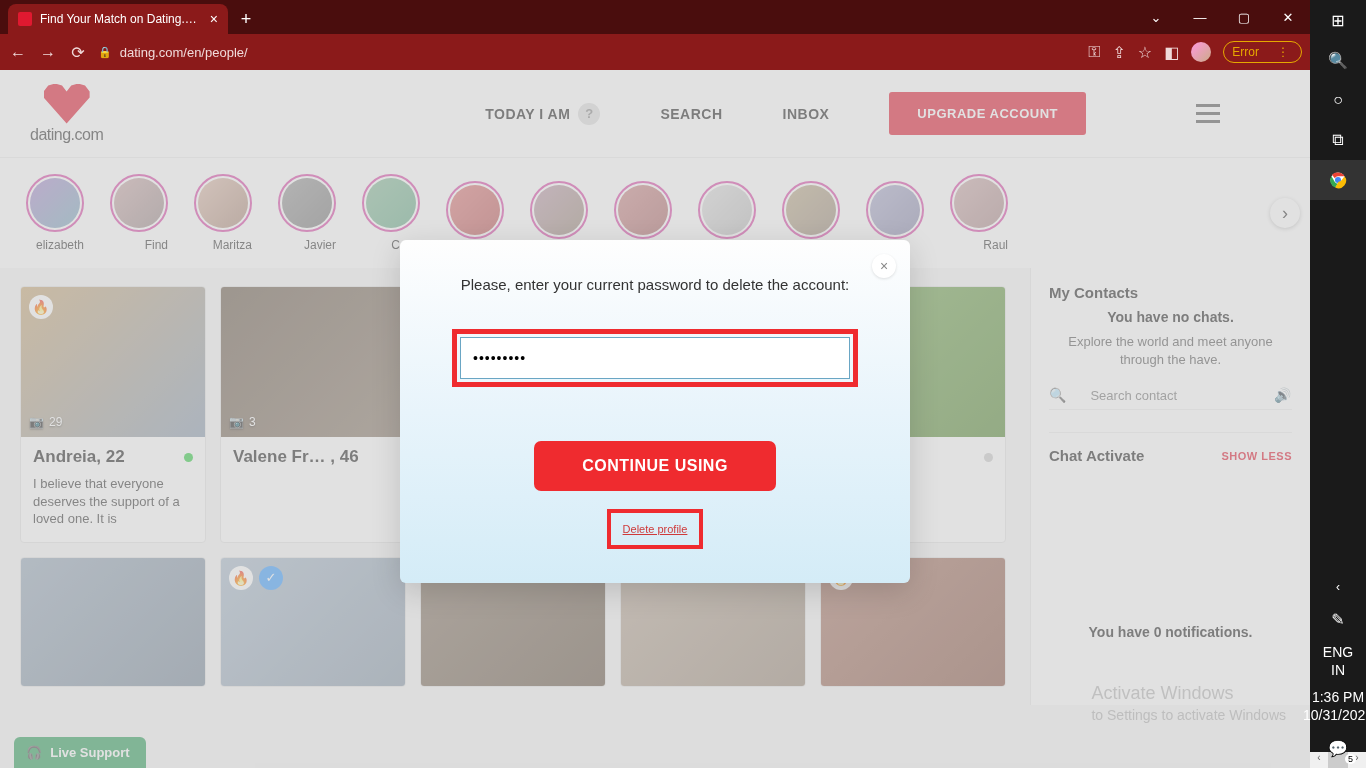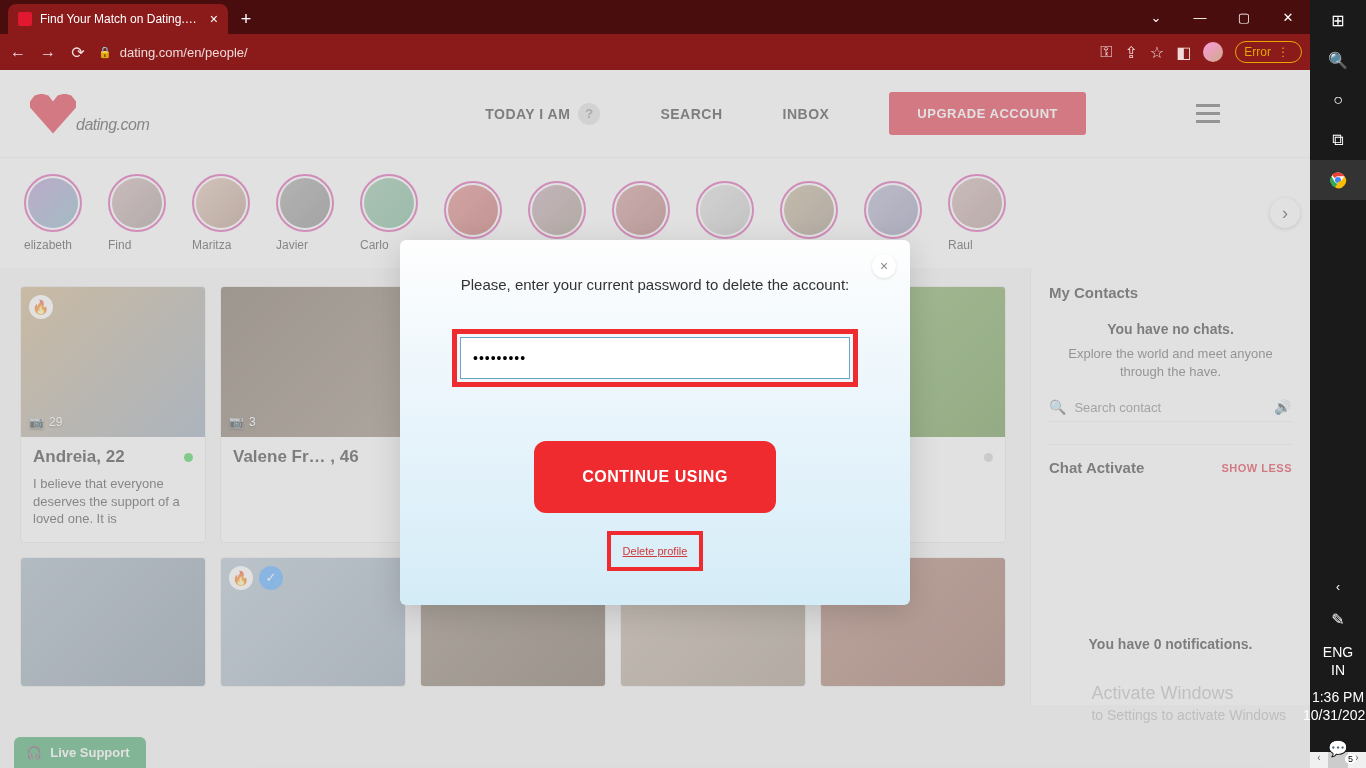--- a/index.html
+++ b/index.html
@@ -25,42 +25,42 @@
 .newtab { color: #fff; font-size: 18px; width: 28px; text-align: center; margin-left: 4px; margin-bottom: 4px;}
 .winctrl { margin-left: auto; display: flex; color: #fff; }
 .winctrl div { width: 44px; height: 34px; display: flex; align-items: center; justify-content: center; font-size: 13px; }
 
 
 .urlbar { height: 36px; background: #8b1a1a; display: flex; align-items: center; padding: 0 8px; gap: 10px; color: #f0dada; }
 .urlbar .navbtn { width: 20px; text-align: center; font-size: 16px; }
 .urlbar .addr { flex: 1; display: flex; align-items: center; gap: 8px; font-size: 13px; color: #f0dada; }
 .urlbar .lock { font-size: 11px; }
 .urlbar .right { display: flex; align-items: center; gap: 12px; }
-.urlbar .errbadge { border: 1px solid #e6a800; color: #e6a800; border-radius: 14px; padding: 3px 12px 3px 8px; font-size: 12px; display: flex; align-items: center; gap: 6px; }
+.urlbar .errbadge { border: 1px solid #e6a800; color: #e6a800; border-radius: 14px; padding: 3px 12px 3px 8px; font-size: 12px; display: flex; align-items: center; gap: 18px; }
 .urlbar .avatar { width: 20px; height: 20px; border-radius: 50%; background: linear-gradient(135deg,#f9d,#ca8); }
 
 
 .page { position: relative; height: 698px; background: #f5f5f5; }
 
 
 .sitehdr { height: 88px; background: #fff; border-bottom: 1px solid #eee; display: flex; align-items: center; padding: 0 30px; }
-.logo { display:flex; flex-direction:row; align-items:flex-end;font-style:italic; }
+.logo { display:flex; flex-direction:column; align-items:center; }
 .logo .heart { width: 46px; height: 40px; background: #e01930; clip-path: polygon(50% 100%, 0 35%, 0 20%, 10% 5%, 25% 0, 40% 5%, 50% 20%, 60% 5%, 75% 0, 90% 5%, 100% 20%, 100% 35%); }
 .logo .brand { font-size: 16px; color: #333; margin-top: 2px; font-weight: 500; letter-spacing: -0.5px;}
 .navlinks { margin-left: auto; display: flex; align-items: center; gap: 60px; margin-right: 60px;}
 .navlinks .link { font-weight: 700; font-size: 14px; color: #222; letter-spacing: 0.5px;}
 .navlinks .today { display: flex; align-items: center; gap: 8px; }
 .navlinks .qmark { width: 22px; height: 22px; border-radius: 50%; background: #ddd; color: #888; display:flex;align-items:center;justify-content:center; font-size:13px; font-weight:700;}
 .upgrade { background: #e01930; color: #fff; font-weight: 700; font-size: 13px; padding: 14px 28px; border-radius: 3px; letter-spacing: 0.5px;}
 .hamburger { margin-left: 50px; display: flex; flex-direction: column; gap: 5px; }
 .hamburger span { width: 24px; height: 3px; background: #555; }
 
 
 .stories { height: 110px; background: #fff; display: flex; align-items: center; padding: 0 24px; gap: 24px; position: relative; }
-.story { display: flex; flex-direction: column; align-items: flex-start; gap: 6px; width: 60px; }
+.story { display: flex; flex-direction: column; align-items: flex-end; gap: 6px; width: 60px; }
 .story .ring { width: 58px; height: 58px; border-radius: 50%; border: 2px solid #d946a6; padding: 2px; }
 .story .pic { width: 100%; height: 100%; border-radius: 50%; background: linear-gradient(135deg,#a8c,#7ab); }
 .story .sname { font-size: 12px; color: #333; }
 .stories .next { position: absolute; right: 10px; width: 30px; height: 30px; border-radius: 50%; background: #fff; box-shadow: 0 1px 4px rgba(0,0,0,0.25); display:flex;align-items:center;justify-content:center; font-size: 18px; color:#333;}
 
 
 .mainwrap { display: flex; }
 .grid { flex: 1; padding: 18px 20px; display: flex; flex-wrap: wrap; gap: 14px; align-content: flex-start;}
 .card { width: 186px; background: #fff; border: 1px solid #e5e5e5; border-radius: 4px; overflow: hidden; }
 .card .photo { height: 150px; background: linear-gradient(135deg,#b8a088,#8899aa); position: relative; }
@@ -69,37 +69,37 @@
 .card .count { position: absolute; bottom: 8px; left: 8px; color: #fff; font-size: 12px; display:flex; gap:5px; align-items:center; text-shadow:0 1px 2px rgba(0,0,0,0.5);}
 .card .info { padding: 10px 12px 14px; }
 .card .nm { font-weight: 700; font-size: 17px; color: #222; display:flex; align-items:center; gap:8px;}
 .card .dot { width: 9px; height: 9px; border-radius: 50%; background: #2ecc40; margin-left:auto;}
 .card .dot.off { background: #ccc; }
 .card .bio { font-size: 13px; color: #333; margin-top: 8px; line-height: 1.35;}
 .card.short { height: 130px; } .card.short .photo { height: 130px; }
 
 
 .sidebar { width: 280px; background: #fff; border-left: 1px solid #e8e8e8; padding: 16px 18px; font-size: 14px; }
-.sidebar h3 { font-size: 15px; font-weight: 700; color: #222; margin-bottom: 20px;}
+.sidebar h3 { font-size: 15px; font-weight: 700; color: #222; margin-bottom: 8px;}
 .sidebar .empty { text-align: center; color: #222; font-weight: 600; font-size: 14px; }
 .sidebar .sub { text-align: center; color: #555; font-size: 13px; margin-top: 8px; line-height: 1.4;}
 .sidebar .search { margin-top: 18px; display:flex; align-items:center; gap:8px; color:#aaa; border-bottom:1px solid #eee; padding-bottom:6px;}
-.sidebar .search input { border:none; outline:none; flex:1; font-size:13px; color:#888;}
+.sidebar .search input { border:none; outline:none; flex:1; font-size:13px; color:#888;margin-left:16px;}
 .sidebar .reqhdr { display:flex; justify-content:space-between; align-items:center; margin-top: 22px; padding-top:14px; border-top:1px solid #eee;}
 .sidebar .showless { color:#e01930; font-size:11px; font-weight:700; letter-spacing:0.5px;}
 .sidebar .notif { text-align:center; color:#222; font-weight:600; font-size:14px; margin-top: 160px;}
 
 
 .overlay { position: absolute; inset: 0; background: rgba(200,200,200,0.55); display: flex; align-items: flex-start; justify-content: center; padding-top: 170px; }
 .modal { width: 510px; background: linear-gradient(180deg,#fefefe 0%, #e8f4fb 50%, #d4ecf7 100%); border-radius: 6px; position: relative; padding: 36px 32px 34px; box-shadow: 0 8px 30px rgba(0,0,0,0.15); text-align:center;}
 .modal .close { position: absolute; top: 14px; right: 14px; width: 24px; height: 24px; border-radius: 50%; background: #fff; color: #888; display:flex;align-items:center;justify-content:center; font-size:14px; box-shadow:0 1px 3px rgba(0,0,0,0.12);}
 .modal .prompt { color: #333; font-size: 15px; }
 .modal .pwwrap { margin: 36px 20px 0; border: 5px solid #ef2b2f; padding: 3px; }
 .modal .pwwrap input { width: 100%; height: 42px; border: 1px solid #6aa6c4; padding: 0 12px; font-size: 14px; outline: none; letter-spacing: 1px;}
-.modal .cont { margin-top: 54px; background: #ef2b2f; color: #fff; font-weight: 700; letter-spacing: 0.5px; padding: 27px 48px; border: none; border-radius: 12px; font-size: 16px; display:inline-block;}
+.modal .cont { margin-top: 54px; background: #ef2b2f; color: #fff; font-weight: 700; letter-spacing: 0.5px; padding: 16px 48px; border: none; border-radius: 7px; font-size: 16px; display:inline-block;}
 .modal .delwrap { margin-top: 18px; display:inline-block; border: 4px solid #ef2b2f; padding: 6px 12px 8px;}
 .modal .delwrap a { color: #cf3a3a; font-size: 11px; text-decoration: underline; }
 
 
 .livesupport { position: absolute; left: 14px; bottom: 0; background: #2a9d5a; color: #fff; font-size: 13px; font-weight: 600; padding: 8px 16px 8px 12px; border-radius: 6px 6px 0 0; display:flex; gap:8px; align-items:center;}
 
 
 .watermark { position: absolute; right: 24px; bottom: 44px; color: rgba(120,120,120,0.55); font-size: 14px; text-align: left; line-height:1.3;}
 .watermark .w1 { font-size: 18px; }
 

